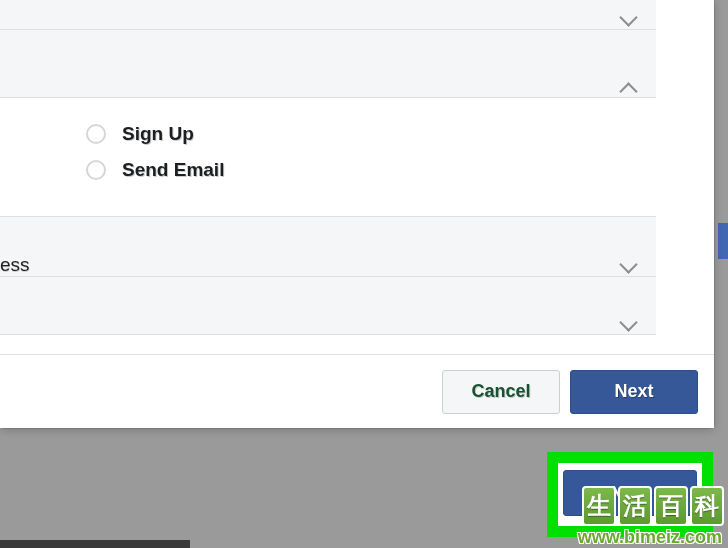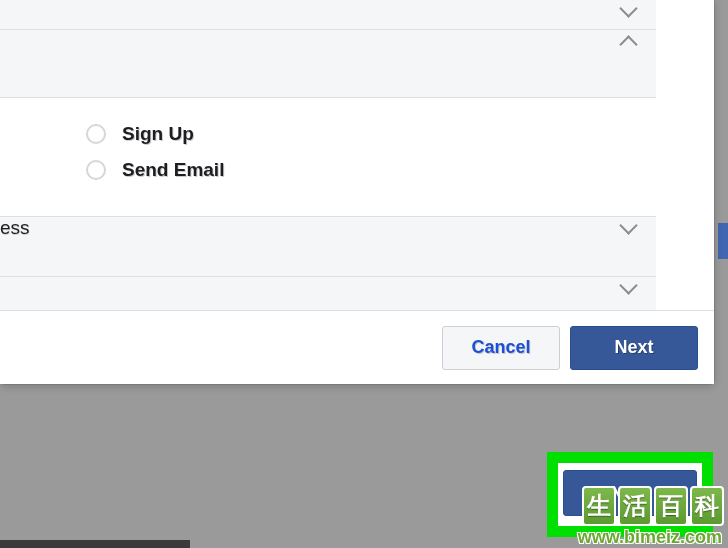--- a/index.html
+++ b/index.html
@@ -19,41 +19,41 @@
       width: 10px;
       height: 36px;
       background: #4267b2;
     }
     
     .modal {
       position: absolute;
       top: 0;
       left: 0;
       width: 714px;
-      height: 384px;
+      height: 428px;
       background: #fff;
       box-shadow: 0 0 0 1px rgba(0,0,0,0.1), 0 2px 10px rgba(0,0,0,0.2);
       border-radius: 0 0 4px 4px;
     }
     
     .panel-body {
       position: absolute;
       top: 0;
       left: 0;
       right: 0;
       width: 656px;
     }
     
     .panel-row {
       position: relative;
       border-bottom: 1px solid #dddfe2;
       background: #f5f6f7;
       height: 55px;
       display: flex;
-      align-items: flex-start;
+      align-items: flex-end;
       justify-content: space-between;
       padding: 0 18px 0 0;
     }
     
     .panel-row.first { height: 30px; border-top: none; }
     .panel-row .label {
       font-size: 19px;
       color: #1c1e21;
       padding-left: 0;
       white-space: nowrap;
@@ -129,21 +129,21 @@
       display: flex;
       align-items: center;
       justify-content: center;
       cursor: pointer;
       text-shadow: 1px 1px 0.5px rgba(0,0,0,0.2);
     }
     
     .btn-cancel {
       background: #f5f6f7;
       border: 1px solid #ccd0d5;
-      color: #1d4ed8;
+      color: #14532d;
     }
     
     .btn-next {
       background: #365899;
       border: 1px solid #2b4e8f;
       color: #fff;
       min-width: 128px;
       text-shadow: 1px 1px 0.5px rgba(0,0,0,0.3);
     }
     

